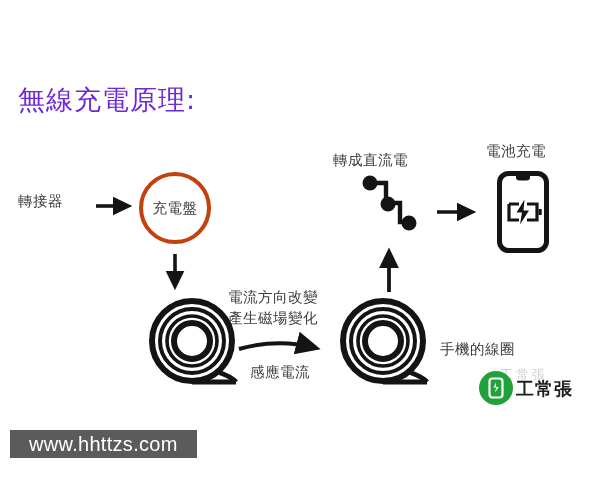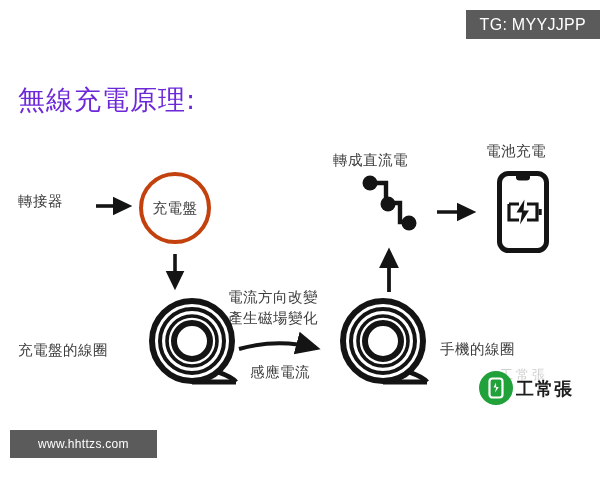--- a/index.html
+++ b/index.html
@@ -36,22 +36,22 @@
     top: 10px;
     right: 0px;
     height: 29px;
     padding: 0 14px;
     font-size: 16px;
   }
   #site-badge {
     left: 10px;
     bottom: 22px;
     height: 28px;
-    padding: 0 28px;
-    font-size: 12px;
+    padding: 0 19px;
+    font-size: 20px;
   }
   
   #page-title {
     position: absolute;
     left: 18px;
     top: 82px;
     font-size: 27px;
     letter-spacing: 1px;
     color: #6d28d9;
     font-weight: 400;
@@ -132,29 +132,27 @@
     color: #cfcfcf;
     letter-spacing: 3px;
     white-space: nowrap;
   }
 </style>
 </head>
 <body>
 
 <div class="stage">
 
-  <div class="badge" id="tg-badge">TG: MYYJJPP</div>
 
   <div class="badge" id="site-badge">www.hhttzs.com</div>
 
   <div id="page-title">無線充電原理:</div>
 
   <div class="lbl" style="left:18px; top:192px;">轉接器</div>
 
-  <div class="lbl" style="left:18px; top:341px;">充電盤的線圈</div>
 
   <div class="lbl" style="left:228px; top:288px;">電流方向改變</div>
   <div class="lbl" style="left:228px; top:309px;">產生磁場變化</div>
   <div class="lbl" style="left:250px; top:363px;">感應電流</div>
 
   <div class="lbl" style="left:440px; top:340px;">手機的線圈</div>
 
   <div class="lbl" style="left:333px; top:151px;">轉成直流電</div>
 
   <div class="lbl" style="left:486px; top:142px;">電池充電</div>

